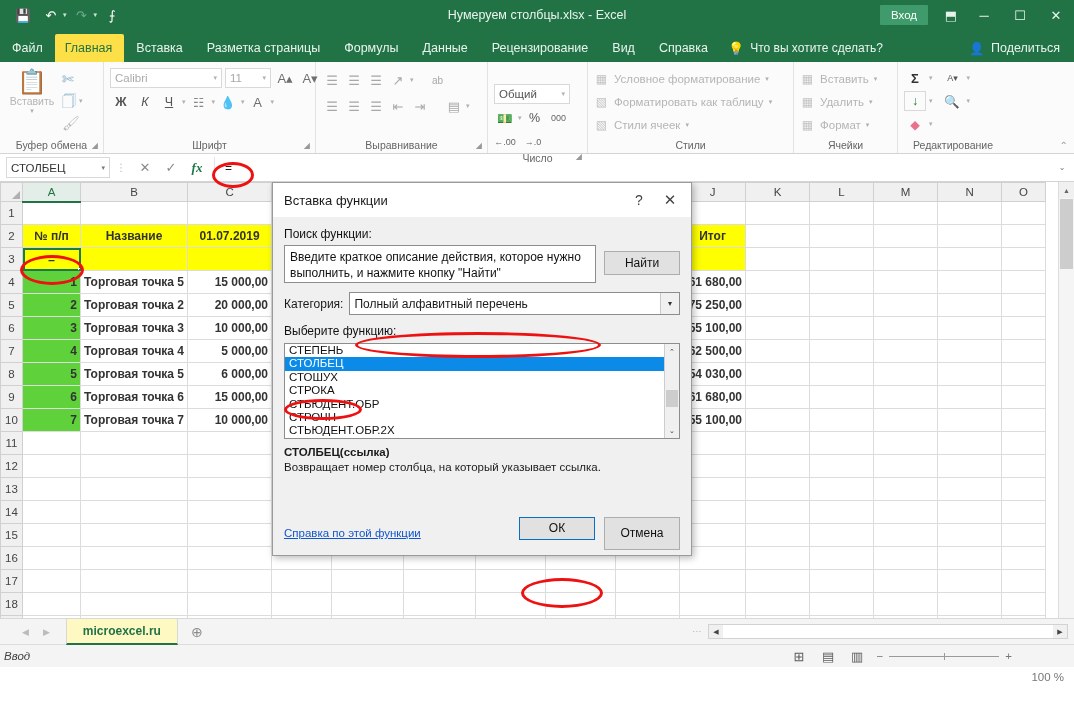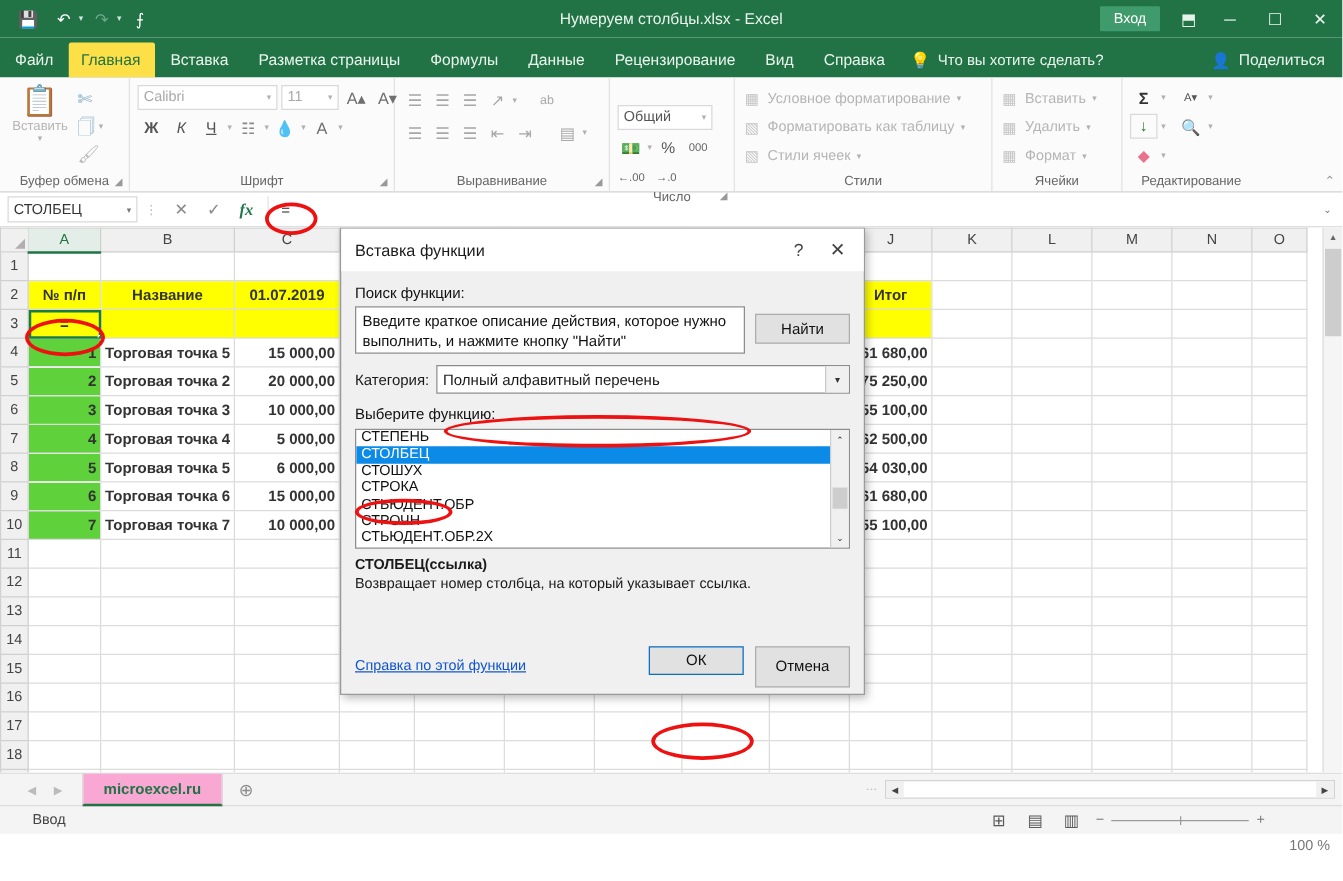--- a/index.html
+++ b/index.html
@@ -200,37 +200,37 @@
     display:flex; align-items:center; padding:0 11px; }
   .helplink { font-size:11.5px; color:#1155cc; text-decoration:underline; }
   .footer-btns { margin-left:auto; display:flex; gap:9px; }
   .btn.ok { width:76px; height:23px; border-color:#0b6ebf; }
   .btn.cancel { width:76px; height:33px; }
 
   
   .sheetbar { height:26px; background:#f4f4f4; display:flex; align-items:center;
     border-top:1px solid #d8d8d8; }
   .nav-arrows { display:flex; gap:14px; padding:0 16px 0 22px; color:#bbb; font-size:9px; }
-  .sheettab { background:#f9a8d4; border:1px solid #d8d8d8; border-bottom:2px solid #217346;
+  .sheettab { background:#fef9c3; border:1px solid #d8d8d8; border-bottom:2px solid #217346;
     border-top:none; height:26px; display:flex; align-items:center; padding:0 16px;
     color:#217346; font-weight:bold; font-size:12px; }
   .addsheet { width:38px; display:flex; align-items:center; justify-content:center;
     color:#8d8d8d; font-size:14px; }
   .sheet-vsep { margin-left:auto; display:flex; align-items:center; padding-right:6px; gap:6px; }
   .dots { color:#bbb; font-size:9px; letter-spacing:0; writing-mode:vertical-rl; }
   .hscroll { width:360px; height:15px; background:#fff; border:1px solid #d2d2d2;
     display:flex; align-items:center; position:relative; }
   .hscroll .ha { width:14px; height:13px; display:flex; align-items:center; justify-content:center;
     font-size:7px; color:#444; background:#f0f0f0; }
   .hscroll .ha.r { margin-left:auto; }
 
   
   .statusbar { height:23px; background:#f4f4f4; border-top:1px solid #dcdcdc;
     display:flex; align-items:center; font-size:11.5px; color:#444; }
-  .status-left { padding-left:26px; }
+  .status-left { padding-left:4px;font-style:italic; }
   .status-right { margin-left:auto; display:flex; align-items:center; gap:10px; padding-right:10px; }
   .viewbtn { width:19px; height:17px; display:flex; align-items:center; justify-content:center;
     color:#5a5a5a; font-size:13px; }
   .zoomslider { display:flex; align-items:center; gap:6px; color:#777; }
   .ztrack { width:110px; height:1px; background:#9a9a9a; position:relative; }
   .zmark { position:absolute; left:50%; top:-3px; width:1px; height:7px; background:#9a9a9a; }
   .zoomval { width:42px; text-align:right; color:#777;margin-top:42px; }
 </style>
 </head>
 <body>

